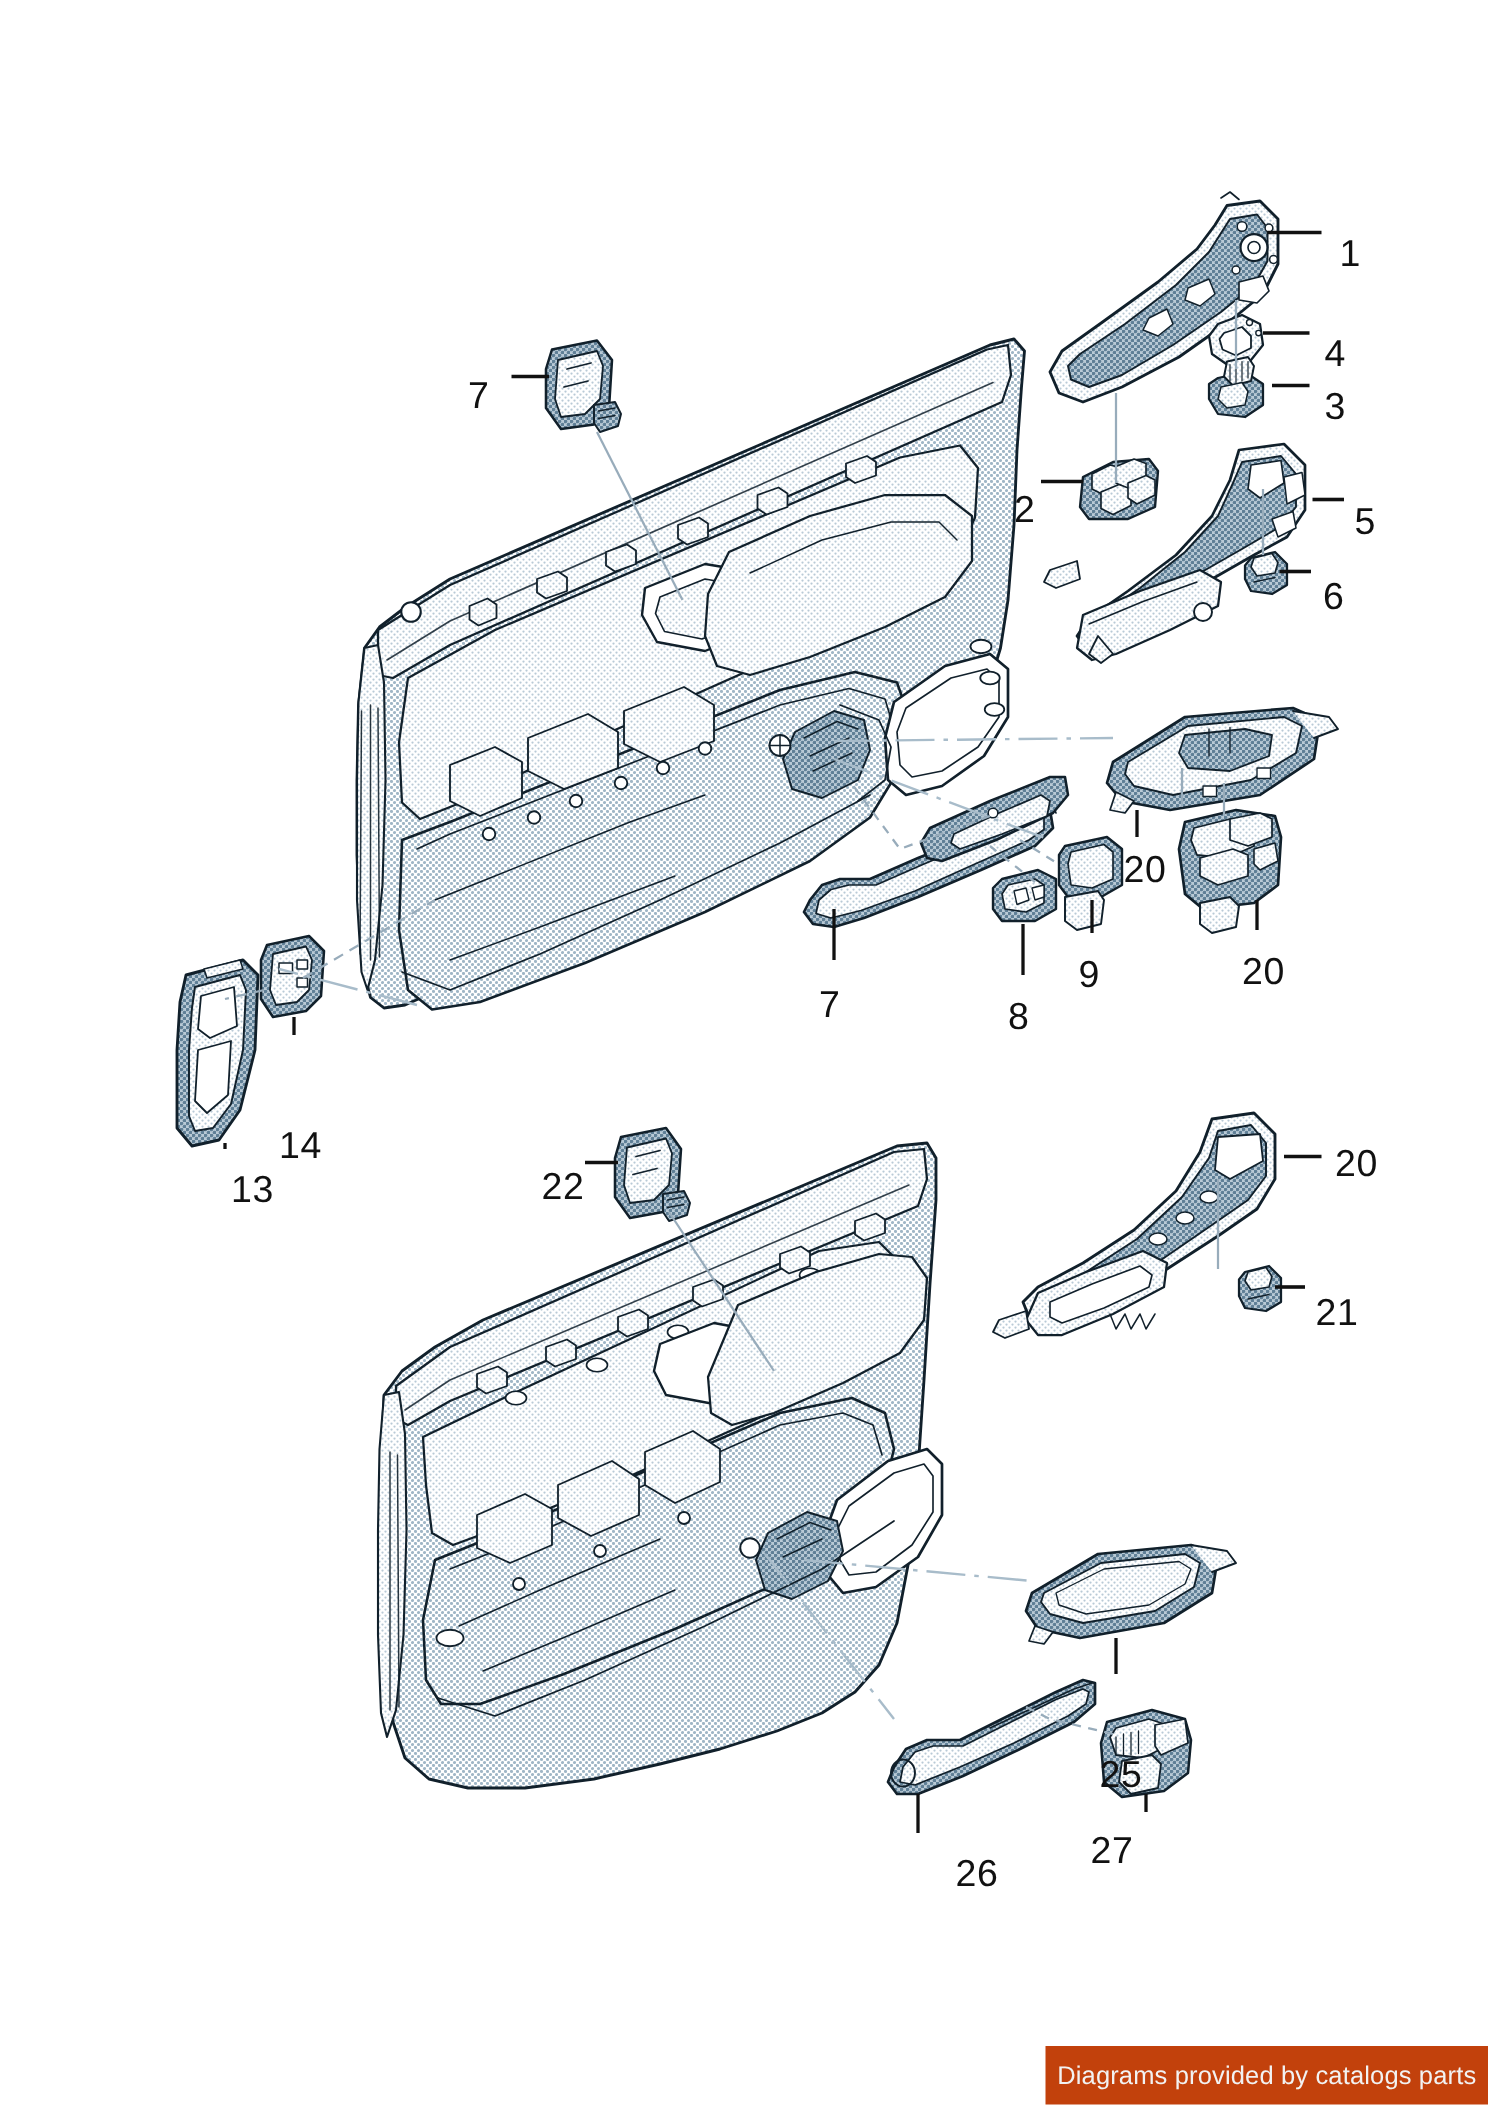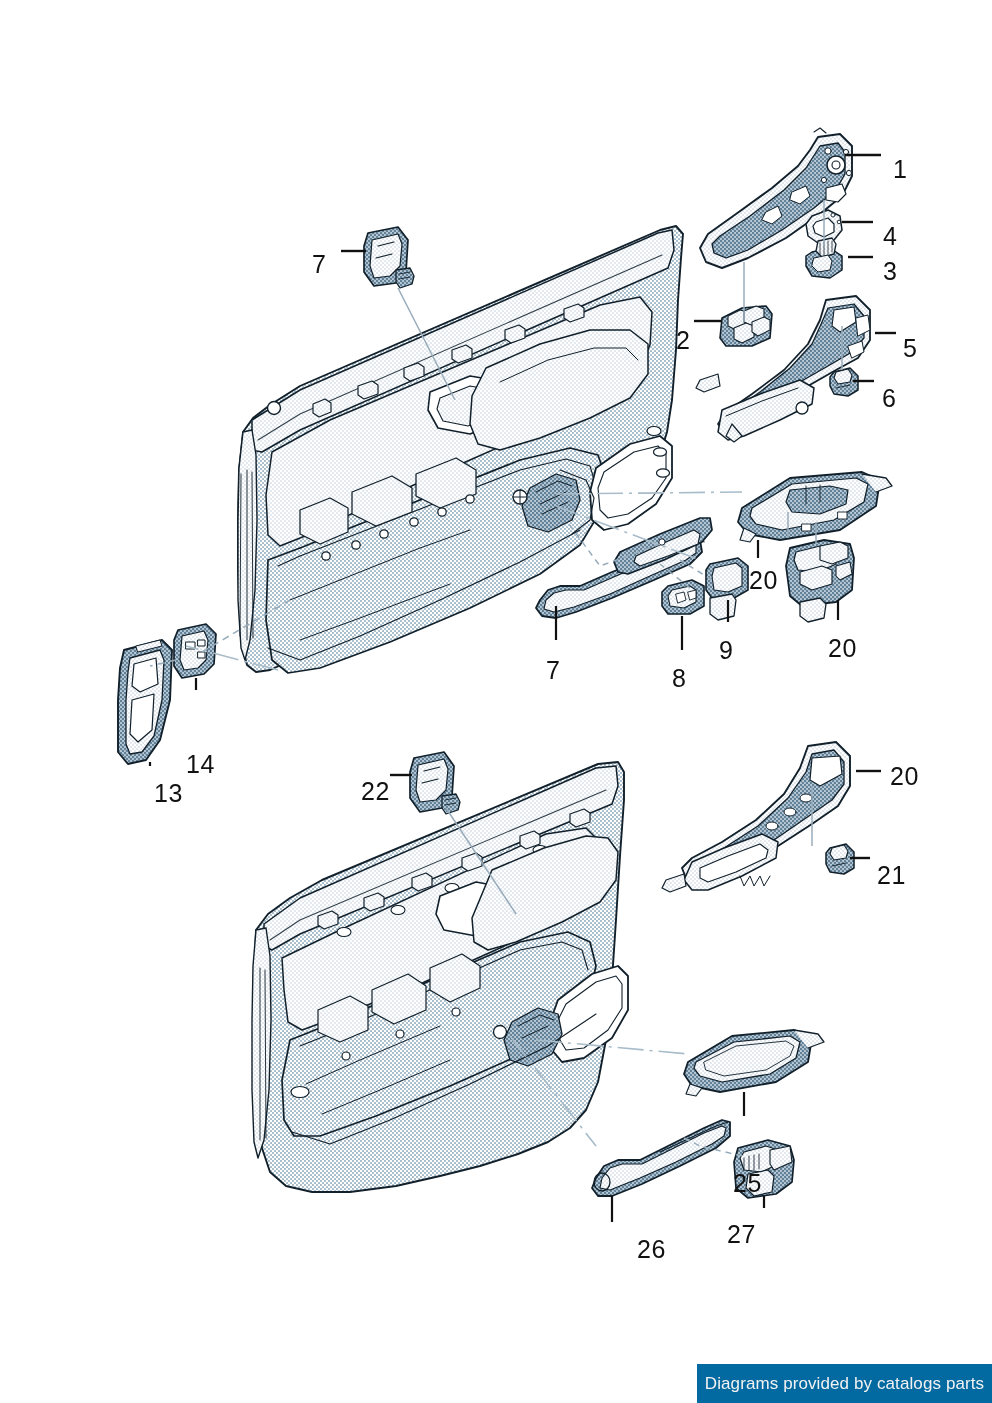--- a/index.html
+++ b/index.html
@@ -23,21 +23,21 @@
     line-height:1;
     white-space:nowrap;
     user-select:none;
   }
 
   
   #watermark{
     position:absolute;
     left:697px;top:1364px;
     width:295px;height:39px;
-    background:#0369a1;
+    background:#c2410c;
     display:flex;align-items:center;justify-content:center;
   }
   #watermark span{
     color:#f2f2f2;
     font-family:"Liberation Sans", sans-serif;
     font-size:17px;
     letter-spacing:0.1px;
   }
 </style>
 </head>

